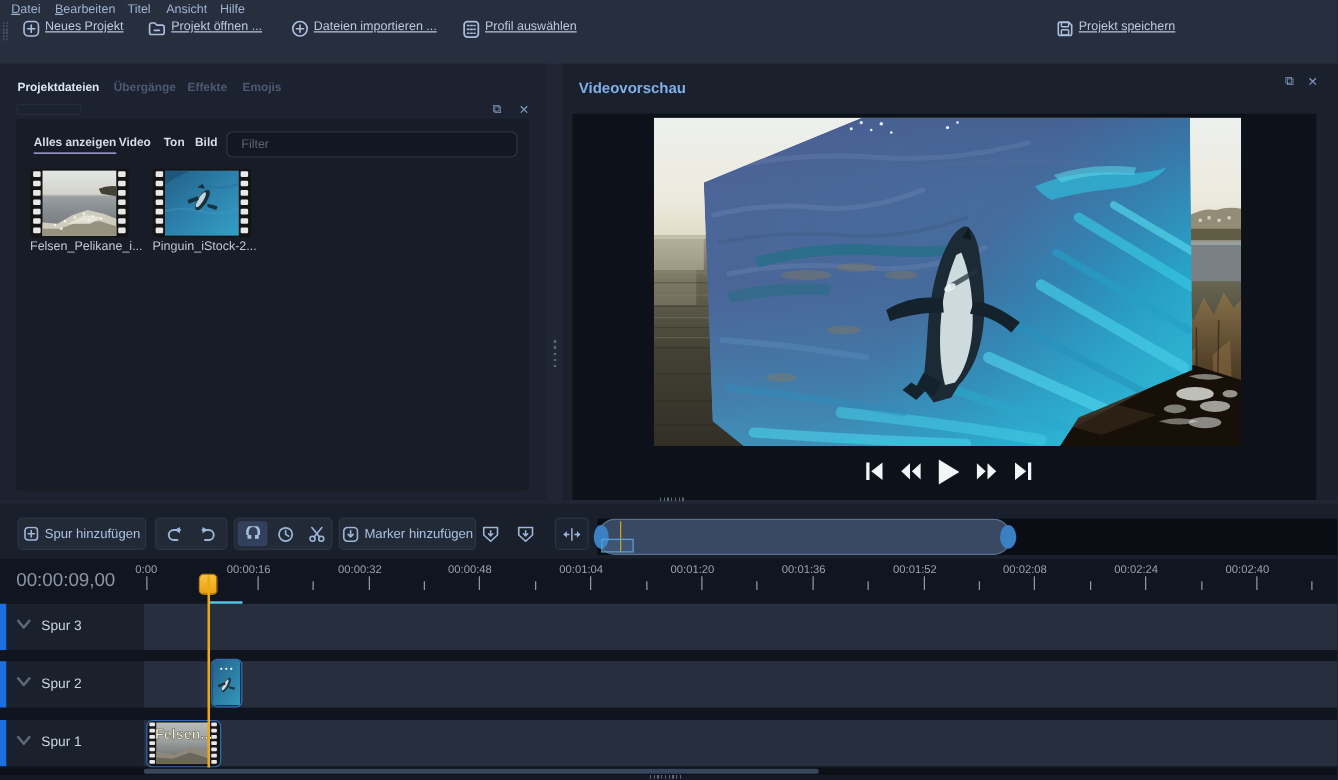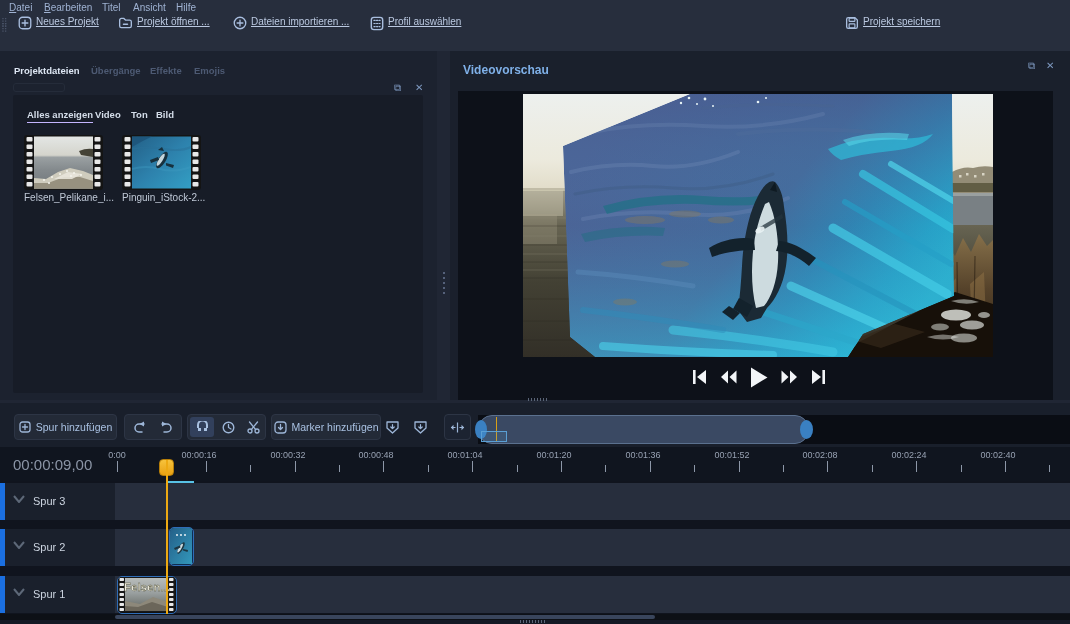--- a/index.html
+++ b/index.html
@@ -123,20 +123,21 @@
     <span class="tab" style="left:150px">Effekte</span>
     <span class="tab" style="left:194px">Emojis</span>
     <div id="ghostsearch"></div>
     <div class="dockicons" style="left:394px">⧉</div>
     <div class="dockicons" style="left:415px">✕</div>
     <div id="filespanel">
       <span class="fbtn" style="left:14px;border-bottom:1px solid #c4b5fd;padding-bottom:2px">Alles anzeigen</span>
       <span class="fbtn" style="left:82px">Video</span>
       <span class="fbtn" style="left:118px">Ton</span>
       <span class="fbtn" style="left:143px">Bild</span>
+      <div id="filterinput">Filter</div>
       <svg style="position:absolute;left:11px;top:40px" width="79" height="55" viewBox="0 0 79 55">
         <rect width="79" height="55" rx="3" fill="#141414"></rect>
         <g fill="#e8e8e8">
           <rect x="2.5" y="2" width="6" height="4.5" rx="1"></rect>
             <rect x="2.5" y="9.5" width="6" height="4.5" rx="1"></rect>
             <rect x="2.5" y="17" width="6" height="4.5" rx="1"></rect>
             <rect x="2.5" y="24.5" width="6" height="4.5" rx="1"></rect>
             <rect x="2.5" y="32" width="6" height="4.5" rx="1"></rect>
             <rect x="2.5" y="39.5" width="6" height="4.5" rx="1"></rect>
             <rect x="2.5" y="47" width="6" height="4.5" rx="1"></rect>

